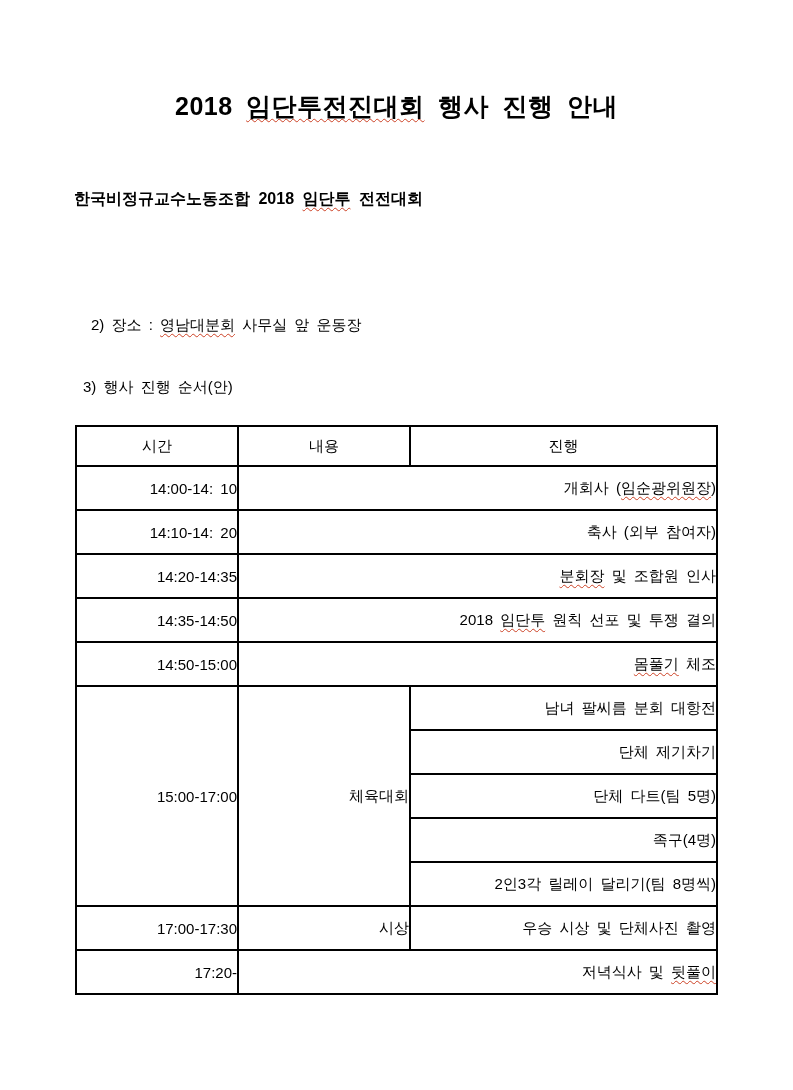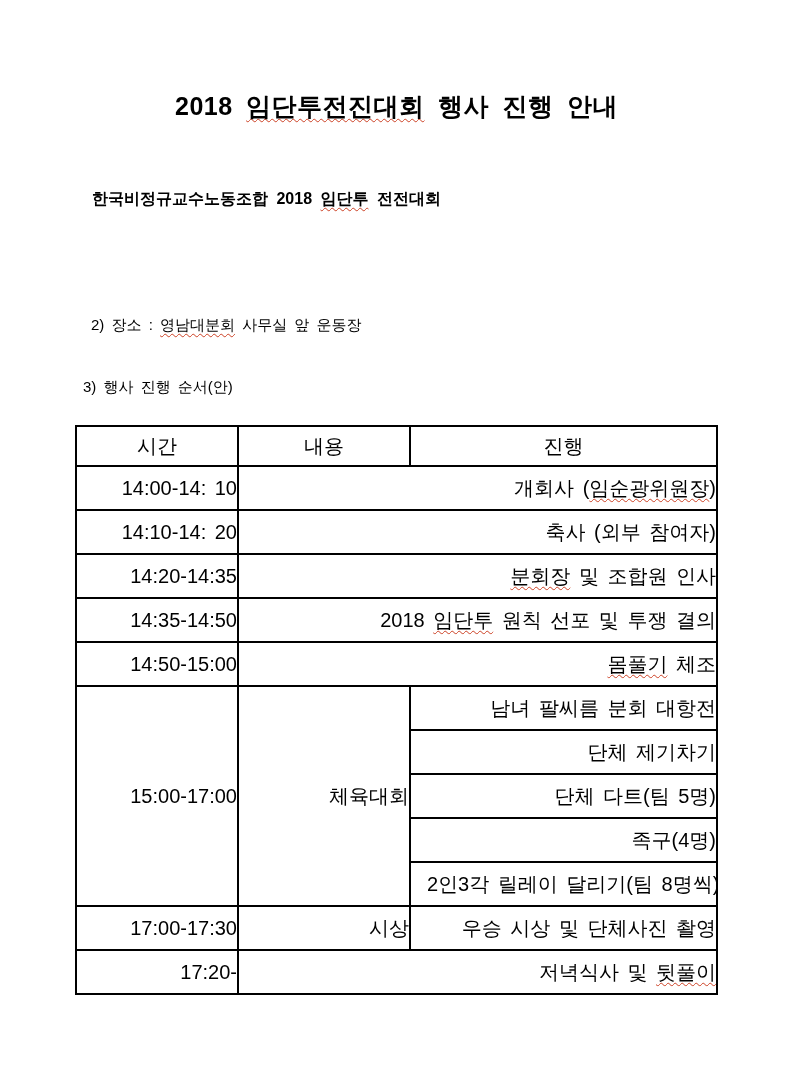--- a/index.html
+++ b/index.html
@@ -20,21 +20,21 @@
     text-align: center;
     font-size: 25px;
     font-weight: bold;
     word-spacing: 6px;
     letter-spacing: 0.5px;
     white-space: nowrap;
   }
   .doc-subtitle {
     position: absolute;
     top: 189px;
-    left: 92px;
+    left: 74px;
     font-size: 16px;
     font-weight: bold;
     word-spacing: 4px;
     white-space: nowrap;
   }
   .doc-line {
     position: absolute;
     left: 83px;
     font-size: 15px;
     word-spacing: 3px;
@@ -58,21 +58,21 @@
     margin-left: 6px;
     vertical-align: -4px;
   }
   table.schedule {
     position: absolute;
     top: 425px;
     left: 75px;
     width: 641px;
     border-collapse: collapse;
     table-layout: fixed;
-    font-size: 20px;
+    font-size: 15px;
     word-spacing: 3px;
   }
   table.schedule th, table.schedule td {
     border: 2px solid #000000;
     padding: 0 0 0 16px;
     vertical-align: middle;
     text-align: right;
     font-weight: normal;
     overflow: hidden;
     white-space: nowrap;

